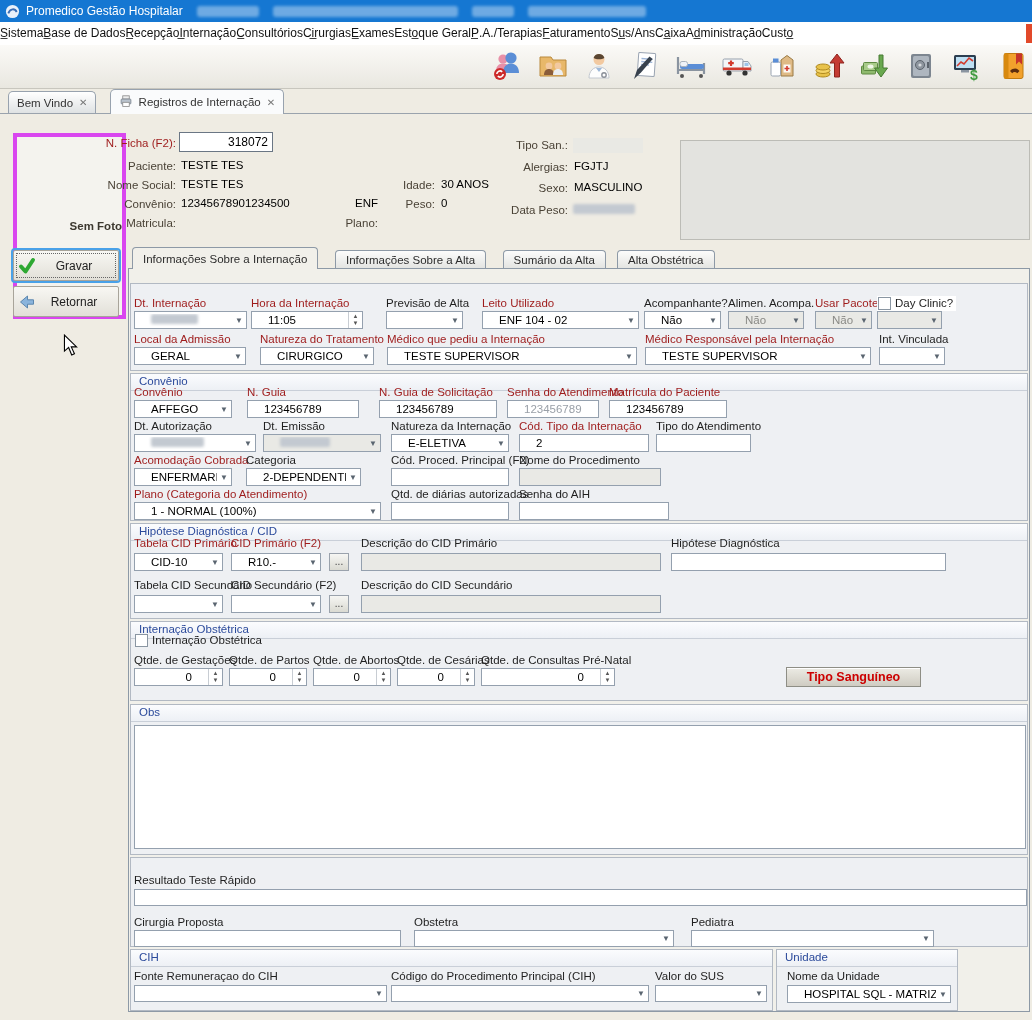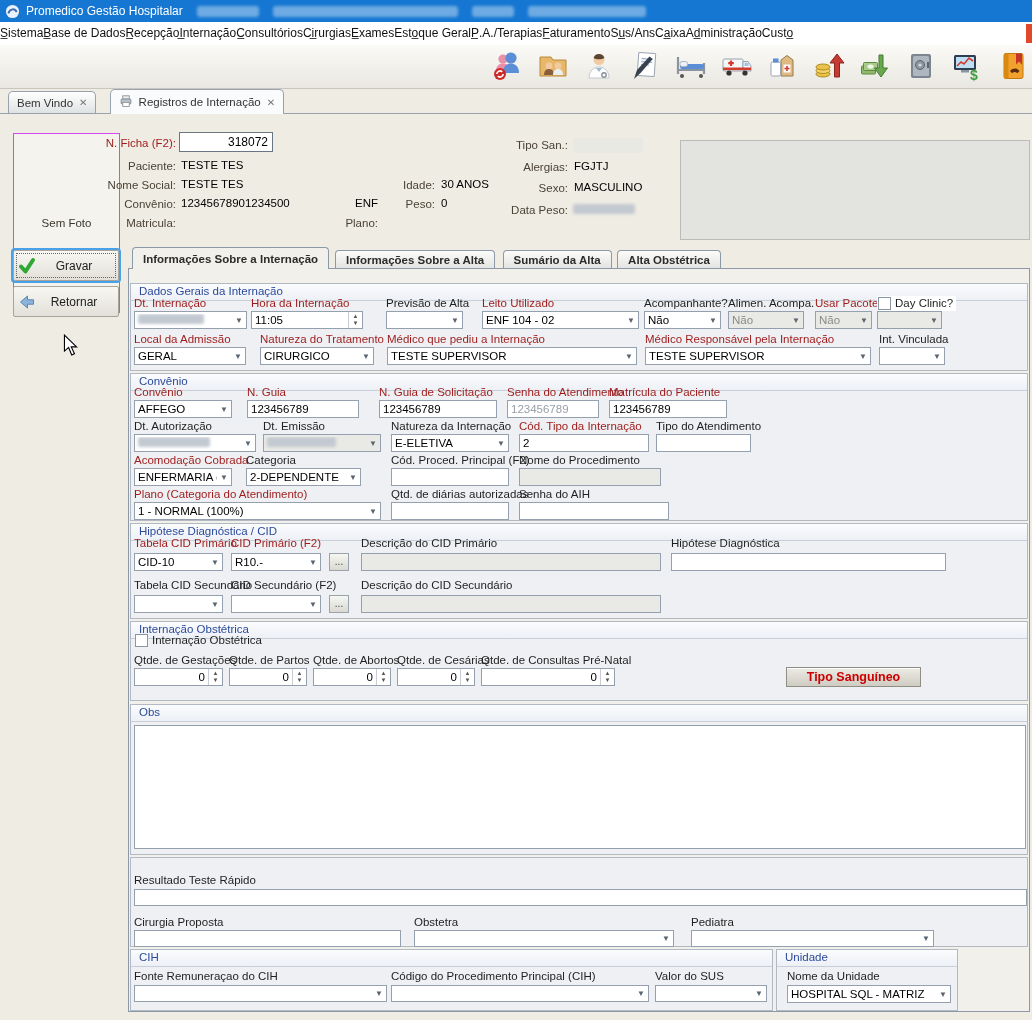--- a/index.html
+++ b/index.html
@@ -23,55 +23,55 @@
   .tbi svg{width:32px;height:32px;}
   
   #doctabs{position:absolute;left:0;top:88px;width:1032px;height:25px;border-bottom:1px solid #9aa3ad;}
   .dtab{position:absolute;top:3px;height:21px;border:1px solid #98a2ae;border-bottom:none;
         border-radius:5px 5px 0 0;background:linear-gradient(#ffffff,#dfe2e3);
         display:flex;align-items:center;padding:0 8px;gap:6px;font-size:11.5px;color:#333;}
   .dtab.active{top:1px;height:24px;background:#fafbfc;}
   .dtab .x{color:#777;font-size:10px;}
   
   #photo{position:absolute;left:13px;top:133px;width:105px;height:178px;background:#f4f3ee;
-         border:1px solid #d946ef;display:flex;align-items:center;justify-content:center;color:#3c382f;}
+         border:4px solid #d946ef;display:flex;align-items:center;justify-content:flex-end;color:#3c382f;font-weight:bold;}
   .sbtn{position:absolute;left:13px;width:104px;height:29px;background:linear-gradient(#f8f7f3,#e2e0d8);
         border:1px solid #a8a49a;border-radius:2px;display:flex;align-items:center;color:#222;}
   .sbtn .ic{width:26px;display:flex;justify-content:center;}
   .sbtn .lb{flex:1;text-align:center;padding-right:10px;font-size:12px;}
   .sbtn.focus{outline:2px solid #49a1e8;}
   .sbtn.focus::after{content:"";position:absolute;inset:2px;border:1px dotted #666;}
   
   .plbl{position:absolute;color:#4a4236;text-align:right;white-space:nowrap;}
   .pval{position:absolute;color:#000;white-space:nowrap;}
   .plbl.red{color:#9e1b1b;}
   #ficha-input{position:absolute;left:179px;top:132px;width:94px;height:20px;background:#fff;
                border:1px solid #6a7684;box-sizing:border-box;text-align:right;padding:2px 4px;font-size:12px;}
   #tiposan-box{position:absolute;left:573px;top:138px;width:70px;height:15px;background:#e9e9e4;}
   .blob{display:inline-block;background:#c3c9d1;border-radius:2px;filter:blur(1.6px);height:10px;}
   #datapeso-blob{position:absolute;left:573px;top:204px;width:62px;}
   #grey-panel{position:absolute;left:680px;top:140px;width:350px;height:100px;background:#e3e3df;
               border:1px solid #bcbcb6;box-sizing:border-box;}
   
-  #innertabs{position:absolute;left:128px;top:247px;width:902px;height:22px;font-weight:bold;}
+  #innertabs{position:absolute;left:128px;top:247px;width:902px;height:22px;}
   .itab{position:absolute;top:3px;height:18px;border:1px solid #8d99a6;border-bottom:none;
         border-radius:4px 4px 0 0;background:linear-gradient(#fcfcfb,#e2e3e0);display:flex;
         align-items:center;padding:0 10px;font-size:11.5px;color:#2c2c2c;white-space:nowrap;}
   .itab.active{top:0;height:21px;background:#f1f0ea;z-index:2;}
   #tabpage{position:absolute;left:128px;top:268px;width:902px;height:744px;background:#f1f0ea;
            border:1px solid #8d99a6;box-sizing:border-box;}
   
   .group{position:absolute;border:1px solid #b2b9c3;background:#eef0f3;box-sizing:border-box;}
   .group-hd{height:16px;background:linear-gradient(#fbfcfe,#edf0f5);border-bottom:1px solid #c9cfd8;
             color:#2b4a9b;padding-left:8px;line-height:15px;font-size:11.5px;}
   .flbl{position:absolute;white-space:nowrap;color:#1f1f1f;line-height:12px;}
   .flbl.req{color:#9e1b1b;}
   .ctl{position:absolute;height:18px;box-sizing:border-box;background:#fff;border:1px solid #94a0ae;
        display:flex;align-items:center;font-size:11.5px;overflow:hidden;}
-  .ctl .val{flex:1;padding:0 3px;white-space:nowrap;overflow:hidden;}
+  .ctl .val{flex:1;padding:0 16px;white-space:nowrap;overflow:hidden;}
   .ctl .val.muted{color:#9aa0a8;}
   .ctl .val.r{text-align:right;}
   .ctl .arr{width:14px;text-align:center;color:#5a6570;font-size:8px;}
   .ctl.dis{background:#e9e9e5;}
   .ctl.dis .val{color:#8a8a86;}
   .spinbtn{width:13px;display:flex;flex-direction:column;align-items:center;justify-content:center;
            font-size:6px;color:#555;line-height:7px;border-left:1px solid #c8cdd3;height:100%;}
   .btnsm{position:absolute;height:18px;box-sizing:border-box;background:linear-gradient(#f6f6f3,#dadad2);
          border:1px solid #9aa2ac;text-align:center;line-height:16px;color:#444;font-size:10px;}
   .btnred{position:absolute;height:20px;box-sizing:border-box;background:linear-gradient(#ecebe4,#cfccc2);
@@ -306,21 +306,20 @@
     <div class="itab" style="left: 374.6px;">
       <span>Sumário da Alta</span>
     </div>
     <div class="itab" style="left: 489.1px;">
       <span>Alta Obstétrica</span>
     </div>
   </div>
 <div id="tabpage"></div>
 
 <div class="group" style="left:130px;top:283px;width:898px;height:88px">
-  <div class="group-hd"><span>Dados Gerais da Internação</span></div>
     <div class="flbl req" style="left: 3px; top: 13px; text-align: right;">Dt. Internação</div>
     <div class="ctl" style="left: 3px; top: 27px; width: 113px;">
       <span class="val"><span class="blob" style="width: 72%;"></span></span>
       <span class="arr">▼</span>
     </div>
     <div class="flbl req" style="left: 120px; top: 13px;">Hora da Internação</div>
     <div class="ctl" style="left: 120px; top: 27px; width: 112px;">
       <span class="val">11:05</span>
       <span class="spinbtn">▲<br>▼</span>
     </div>

